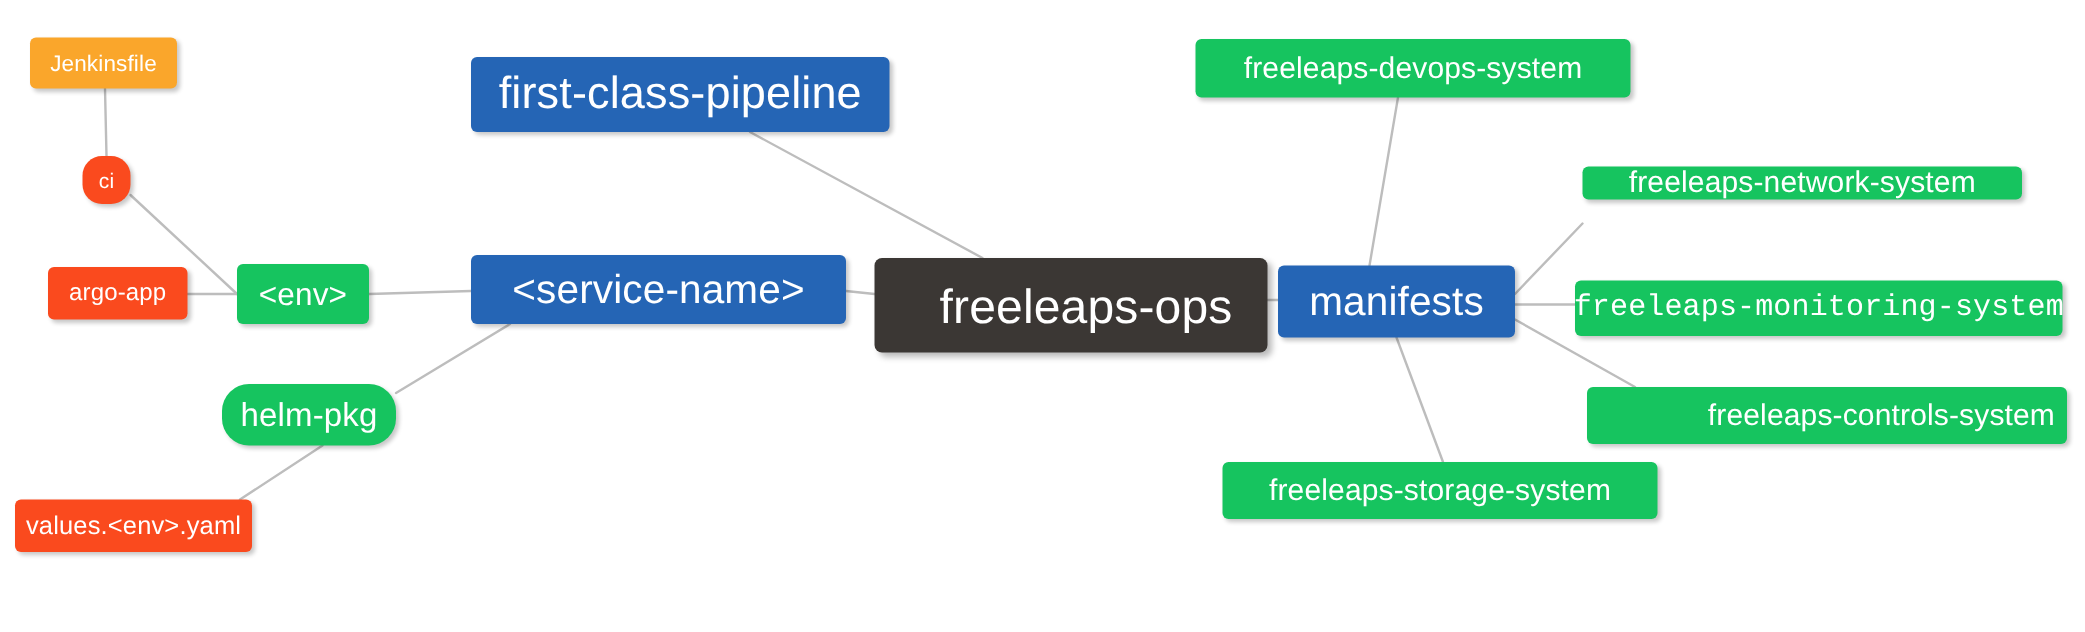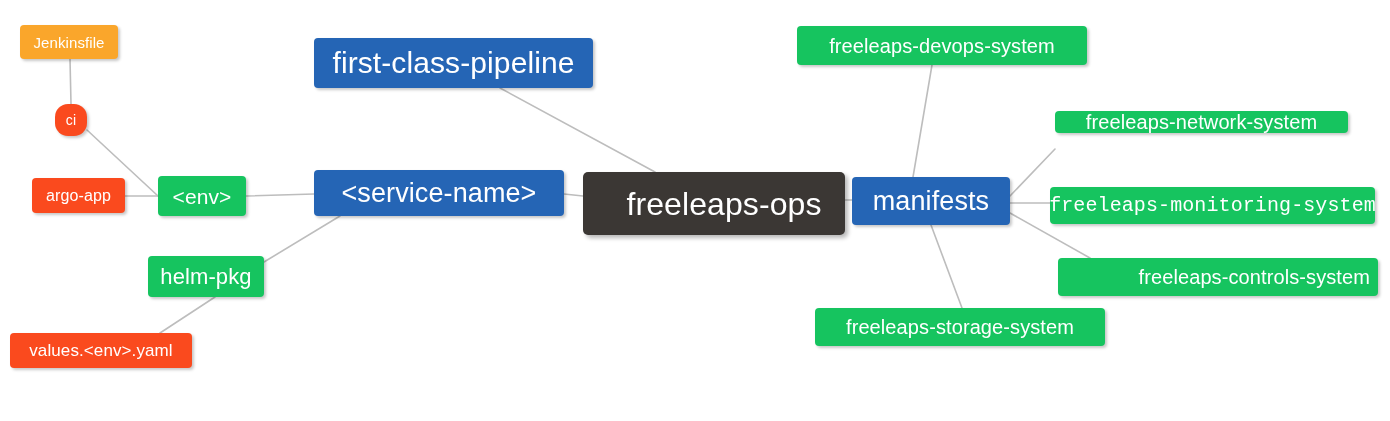--- a/index.html
+++ b/index.html
@@ -75,24 +75,24 @@
       </div>
       <div class="mm-node" style="left: 55px; top: 104px; width: 32px; height: 32px; background: rgb(250, 74, 30); font-size: 14px; color: rgb(255, 255, 255); border-radius: 13px;">
         <span>ci</span>
       </div>
       <div class="mm-node" style="left: 32px; top: 178px; width: 93px; height: 35px; background: rgb(250, 74, 30); font-size: 16px; color: rgb(255, 255, 255);">
         <span>argo-app</span>
       </div>
       <div class="mm-node" style="left: 158px; top: 176px; width: 88px; height: 40px; background: rgb(22, 196, 95); font-size: 21px; color: rgb(255, 255, 255);">
         <span>&lt;env&gt;</span>
       </div>
-      <div class="mm-node" style="left: 148px; top: 256px; width: 116px; height: 41px; background: rgb(22, 196, 95); font-size: 22px; color: rgb(255, 255, 255);">
+      <div class="mm-node" style="left: 148px; top: 256px; width: 116px; height: 41px; background: rgb(22, 196, 95); font-size: 22px; color: rgb(255, 255, 255); border-radius: 18px;">
         <span>helm-pkg</span>
       </div>
-      <div class="mm-node" style="left: 10px; top: 333px; width: 182px; height: 35px; background: rgb(250, 74, 30); font-size: 17px; color: rgb(255, 255, 255);">
+      <div class="mm-node" style="left: 10px; top: 333px; width: 158px; height: 35px; background: rgb(250, 74, 30); font-size: 17px; color: rgb(255, 255, 255);">
         <span>values.&lt;env&gt;.yaml</span>
       </div>
       <div class="mm-node" style="left: 314px; top: 38px; width: 279px; height: 50px; background: rgb(37, 101, 181); font-size: 30px; color: rgb(255, 255, 255);">
         <span>first-class-pipeline</span>
       </div>
       <div class="mm-node" style="left: 314px; top: 170px; width: 250px; height: 46px; background: rgb(37, 101, 181); font-size: 27px; color: rgb(255, 255, 255);">
         <span>&lt;service-name&gt;</span>
       </div>
       <div class="mm-node root" style="left: 583px; top: 172px; width: 262px; height: 63px; background: rgb(59, 55, 52); font-size: 32px; color: rgb(255, 255, 255);">
         <span>freeleaps-ops</span>

